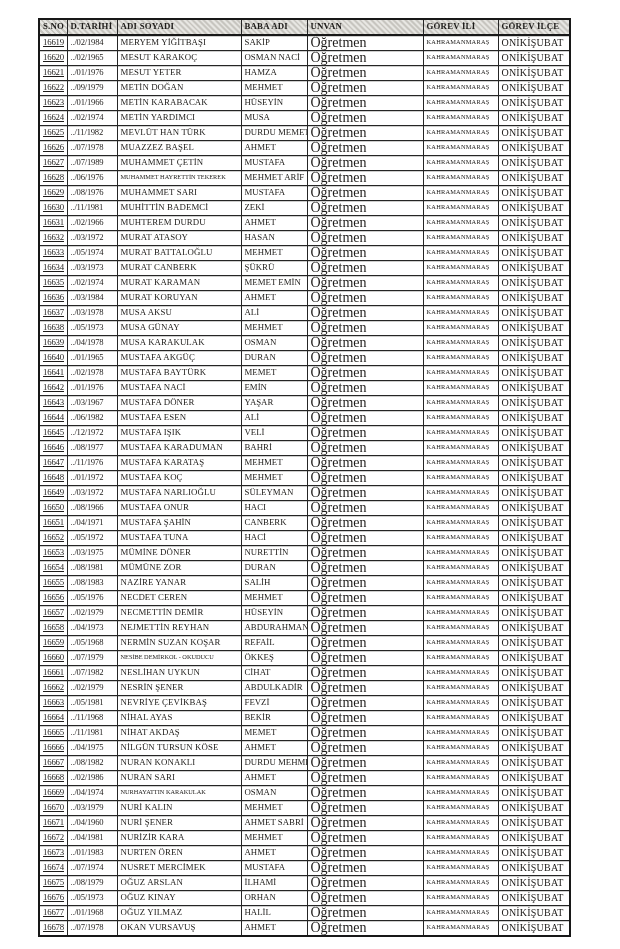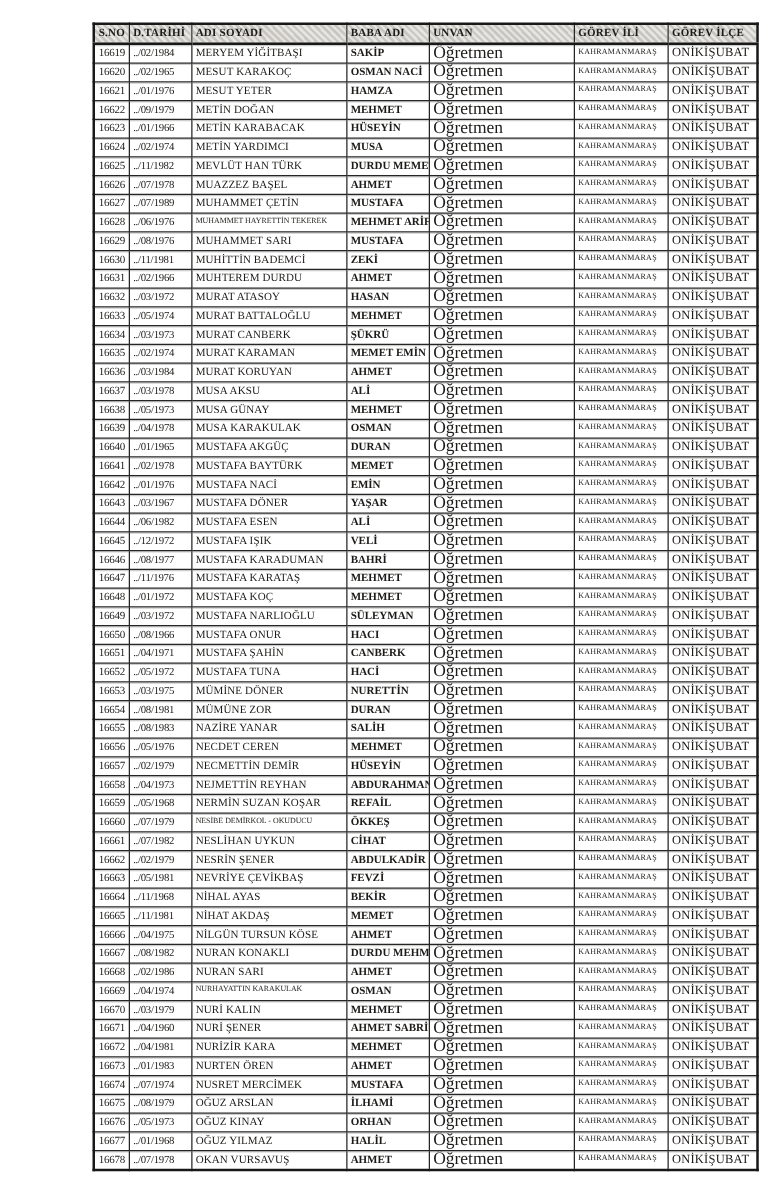--- a/index.html
+++ b/index.html
@@ -9,21 +9,20 @@
     width: 620px;
     height: 949px;
     overflow: hidden;
     font-family: "Liberation Serif", serif;
   }
   .page {
     position: relative;
     width: 556px;
     height: 949px;
     background: #ffffff;
-    margin-left: 36px;
   }
   table.doc {
     position: absolute;
     left: 38px;
     top: 18px;
     width: 531px;
     border-collapse: collapse;
     table-layout: fixed;
     border: 2px solid #1a1a1a;
     filter: contrast(1.02);
@@ -40,25 +39,25 @@
   }
   table.doc thead th {
     background: #d7d5d0;
     background-image: repeating-linear-gradient(45deg, rgba(255,255,255,.35) 0 2px, rgba(120,118,112,.18) 2px 4px);
     font-weight: bold;
     font-size: 8.8px;
     text-align: left;
     letter-spacing: 0.2px;
     border-bottom: 2px solid #1a1a1a;
   }
-  td.c-sno   { font-size: 8.8px; letter-spacing: -0.2px; }
+  td.c-sno   { font-size: 8.8px; letter-spacing: -0.2px; text-decoration: underline; }
   td.c-date  { font-size: 8.6px; letter-spacing: -0.2px; }
   td.c-name  { font-size: 8.8px; letter-spacing: 0.1px; }
   td.c-name.small { font-size: 6.3px; letter-spacing: 0; }
-  td.c-father{ font-size: 8.8px; font-weight: bold; }
+  td.c-father{ font-size: 8.8px; }
   td.c-title { font-size: 14px; color: #2a2826; }
   td.c-prov  { font-size: 6.4px; letter-spacing: 0.2px; color: #35322e; }
   td.c-dist  { font-size: 10px; letter-spacing: 0.2px; }
   
   table.doc tbody tr td {
     box-shadow: 0 1px 0 rgba(60,58,54,0.25) inset;
   }
 </style>
 </head>
 <body>

